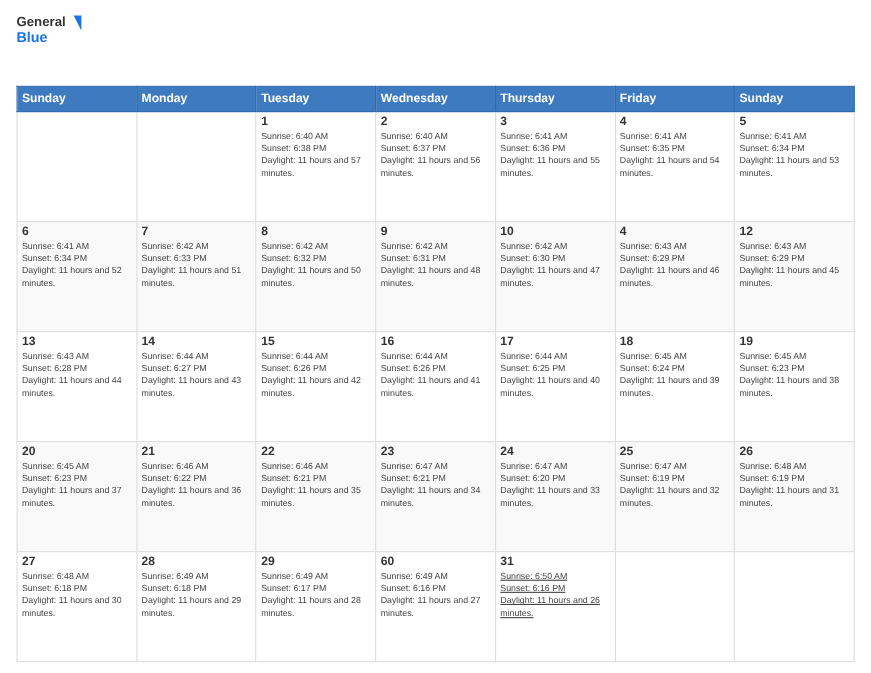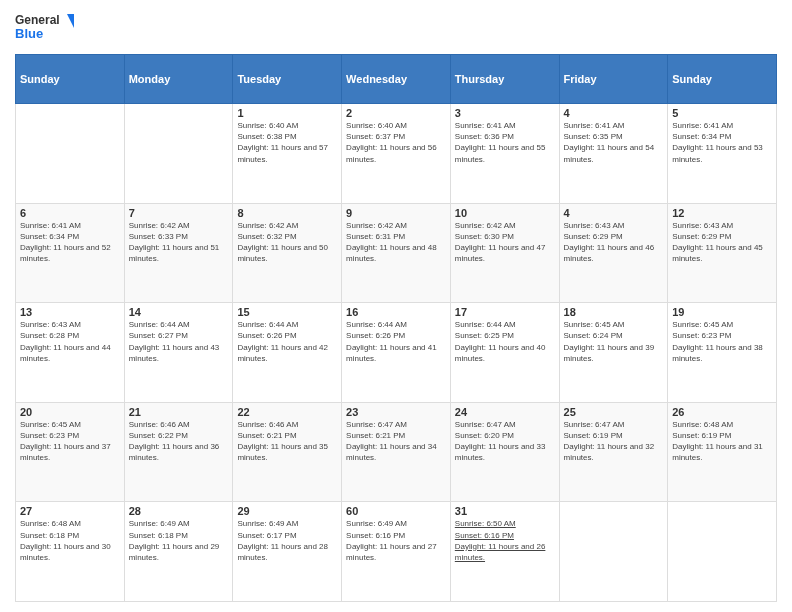--- a/index.html
+++ b/index.html
@@ -9,20 +9,21 @@
       font-family: Arial, sans-serif;
       background: #fff;
       overflow: hidden;
     }
     .page {
       width: 792px;
       height: 612px;
       padding: 10px 15px;
       display: flex;
       flex-direction: column;
+      gap: 24px;
     }
     .header {
       display: flex;
       justify-content: space-between;
       align-items: flex-start;
       margin-bottom: 8px;
     }
     .logo {
       display: flex;
       align-items: center;
@@ -47,21 +48,21 @@
       border: 1px solid #ccc;
       border-collapse: collapse;
       width: 100%;
       table-layout: fixed;
     }
     .calendar th {
       background-color: #3d7abf;
       color: #fff;
       font-size: 11px;
       font-weight: bold;
-      padding: 18px 4px;
+      padding: 5px 4px;
       text-align: left;
       border: 1px solid #2d6aaf;
     }
     .calendar td {
       vertical-align: top;
       padding: 3px 4px;
       border: 1px solid #ddd;
       font-size: 8.5px;
       color: #333;
       height: 82px;

